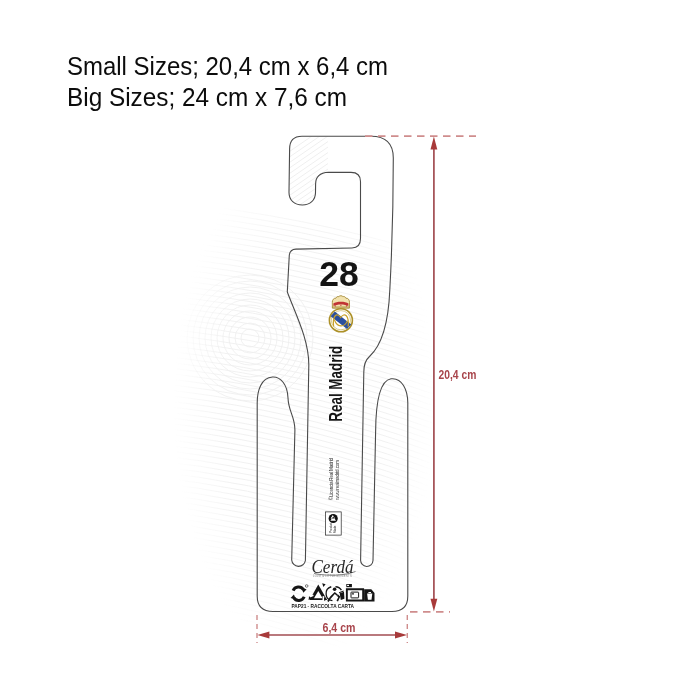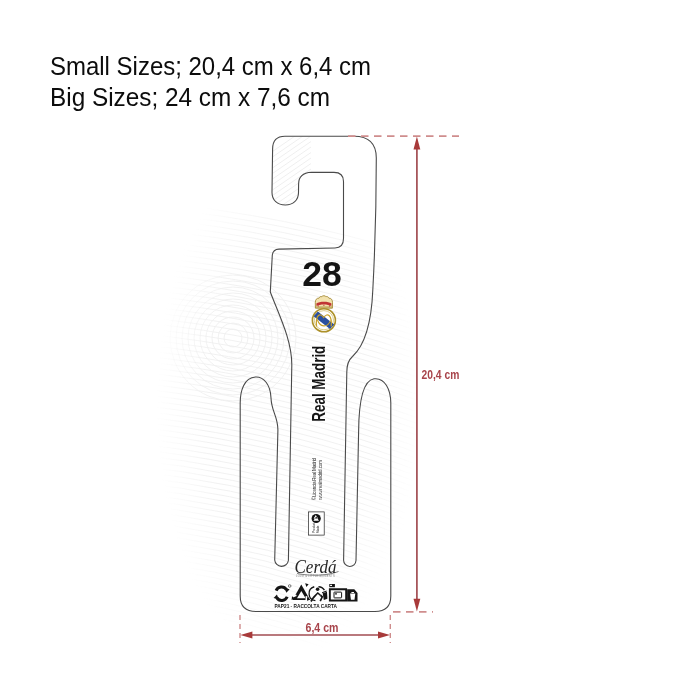--- a/index.html
+++ b/index.html
@@ -1,17 +1,17 @@
 <!DOCTYPE html>
 <html><head>
 <meta charset="utf-8">
 <style>
   html,body{margin:0;padding:0;background:#ffffff;}
   .page{position:relative;width:618px;height:700px;background:#ffffff;overflow:hidden;
-        font-family:"Liberation Sans", sans-serif;}
+        font-family:"Liberation Sans", sans-serif;padding-left:17px;}
 </style>
 </head>
 <body>
 <div class="page">
 <svg width="700" height="700" viewBox="0 0 700 700" xmlns="http://www.w3.org/2000/svg">
 
   <rect x="0" y="0" width="700" height="700" fill="#ffffff"></rect>
 
   <g fill="#0c0c0c" font-family="Liberation Sans, sans-serif" font-size="26">
     <text x="50" y="74.8" textLength="321" lengthAdjust="spacingAndGlyphs">Small Sizes; 20,4 cm x 6,4 cm</text>

